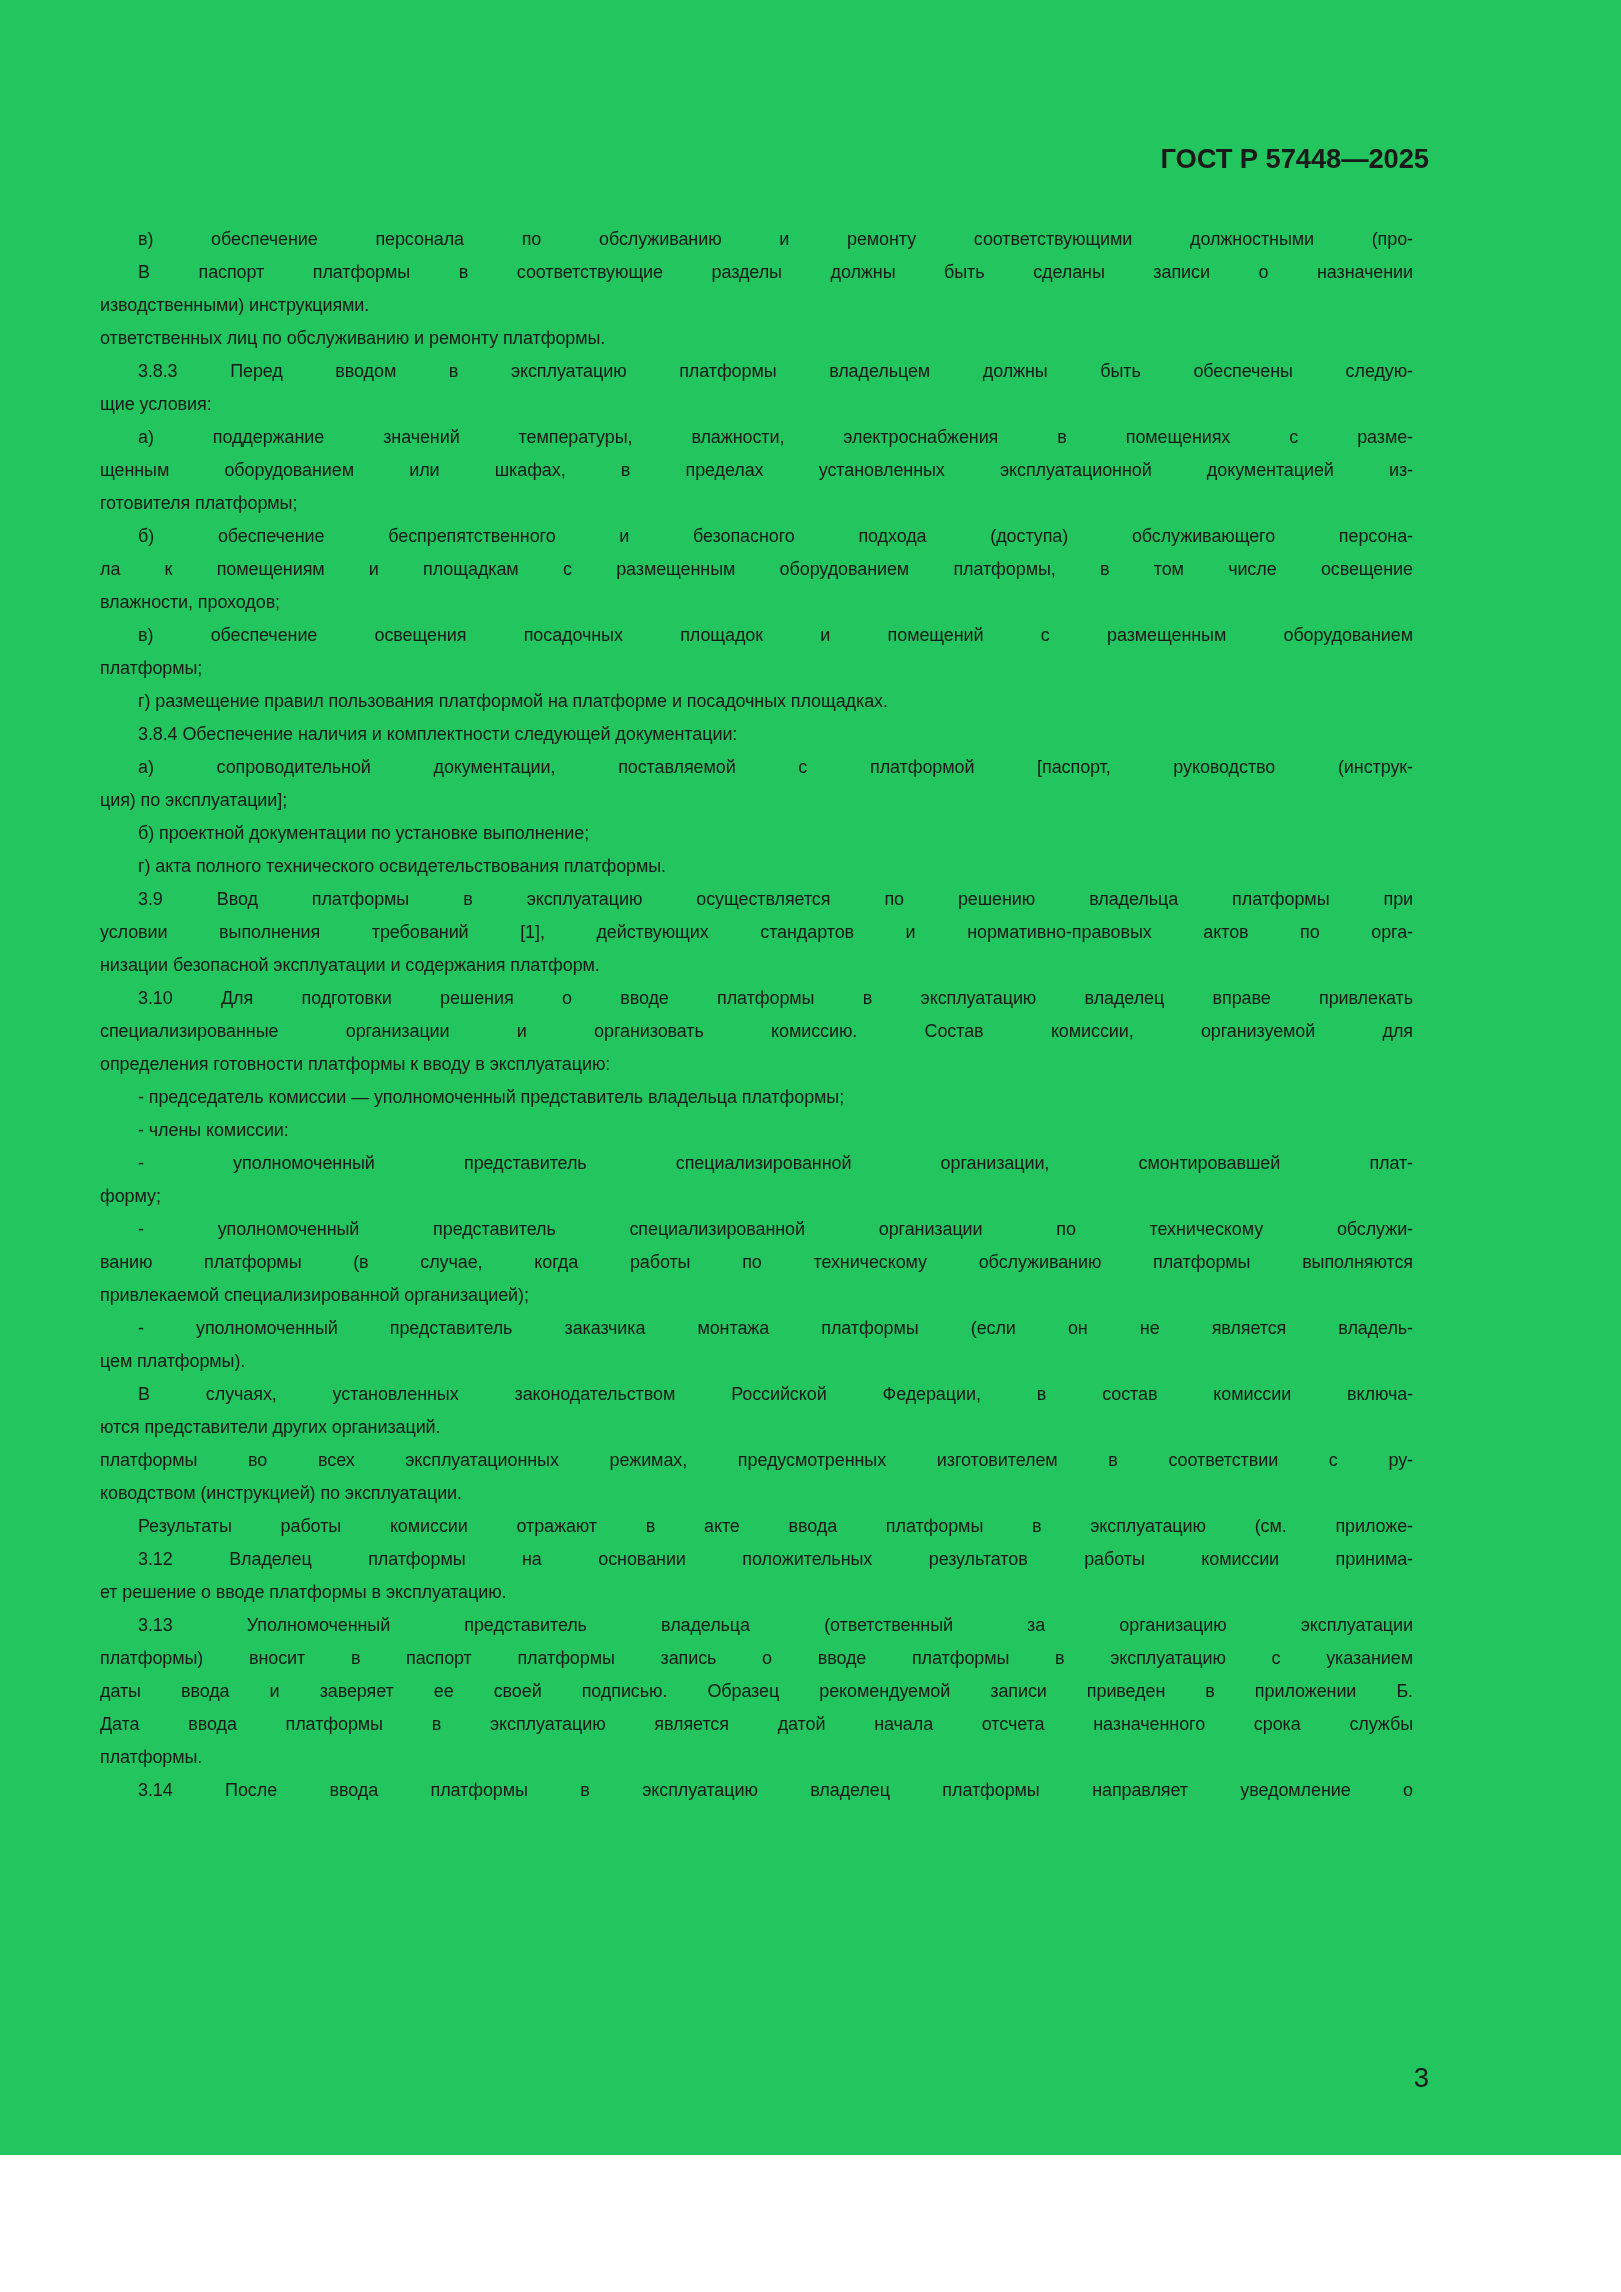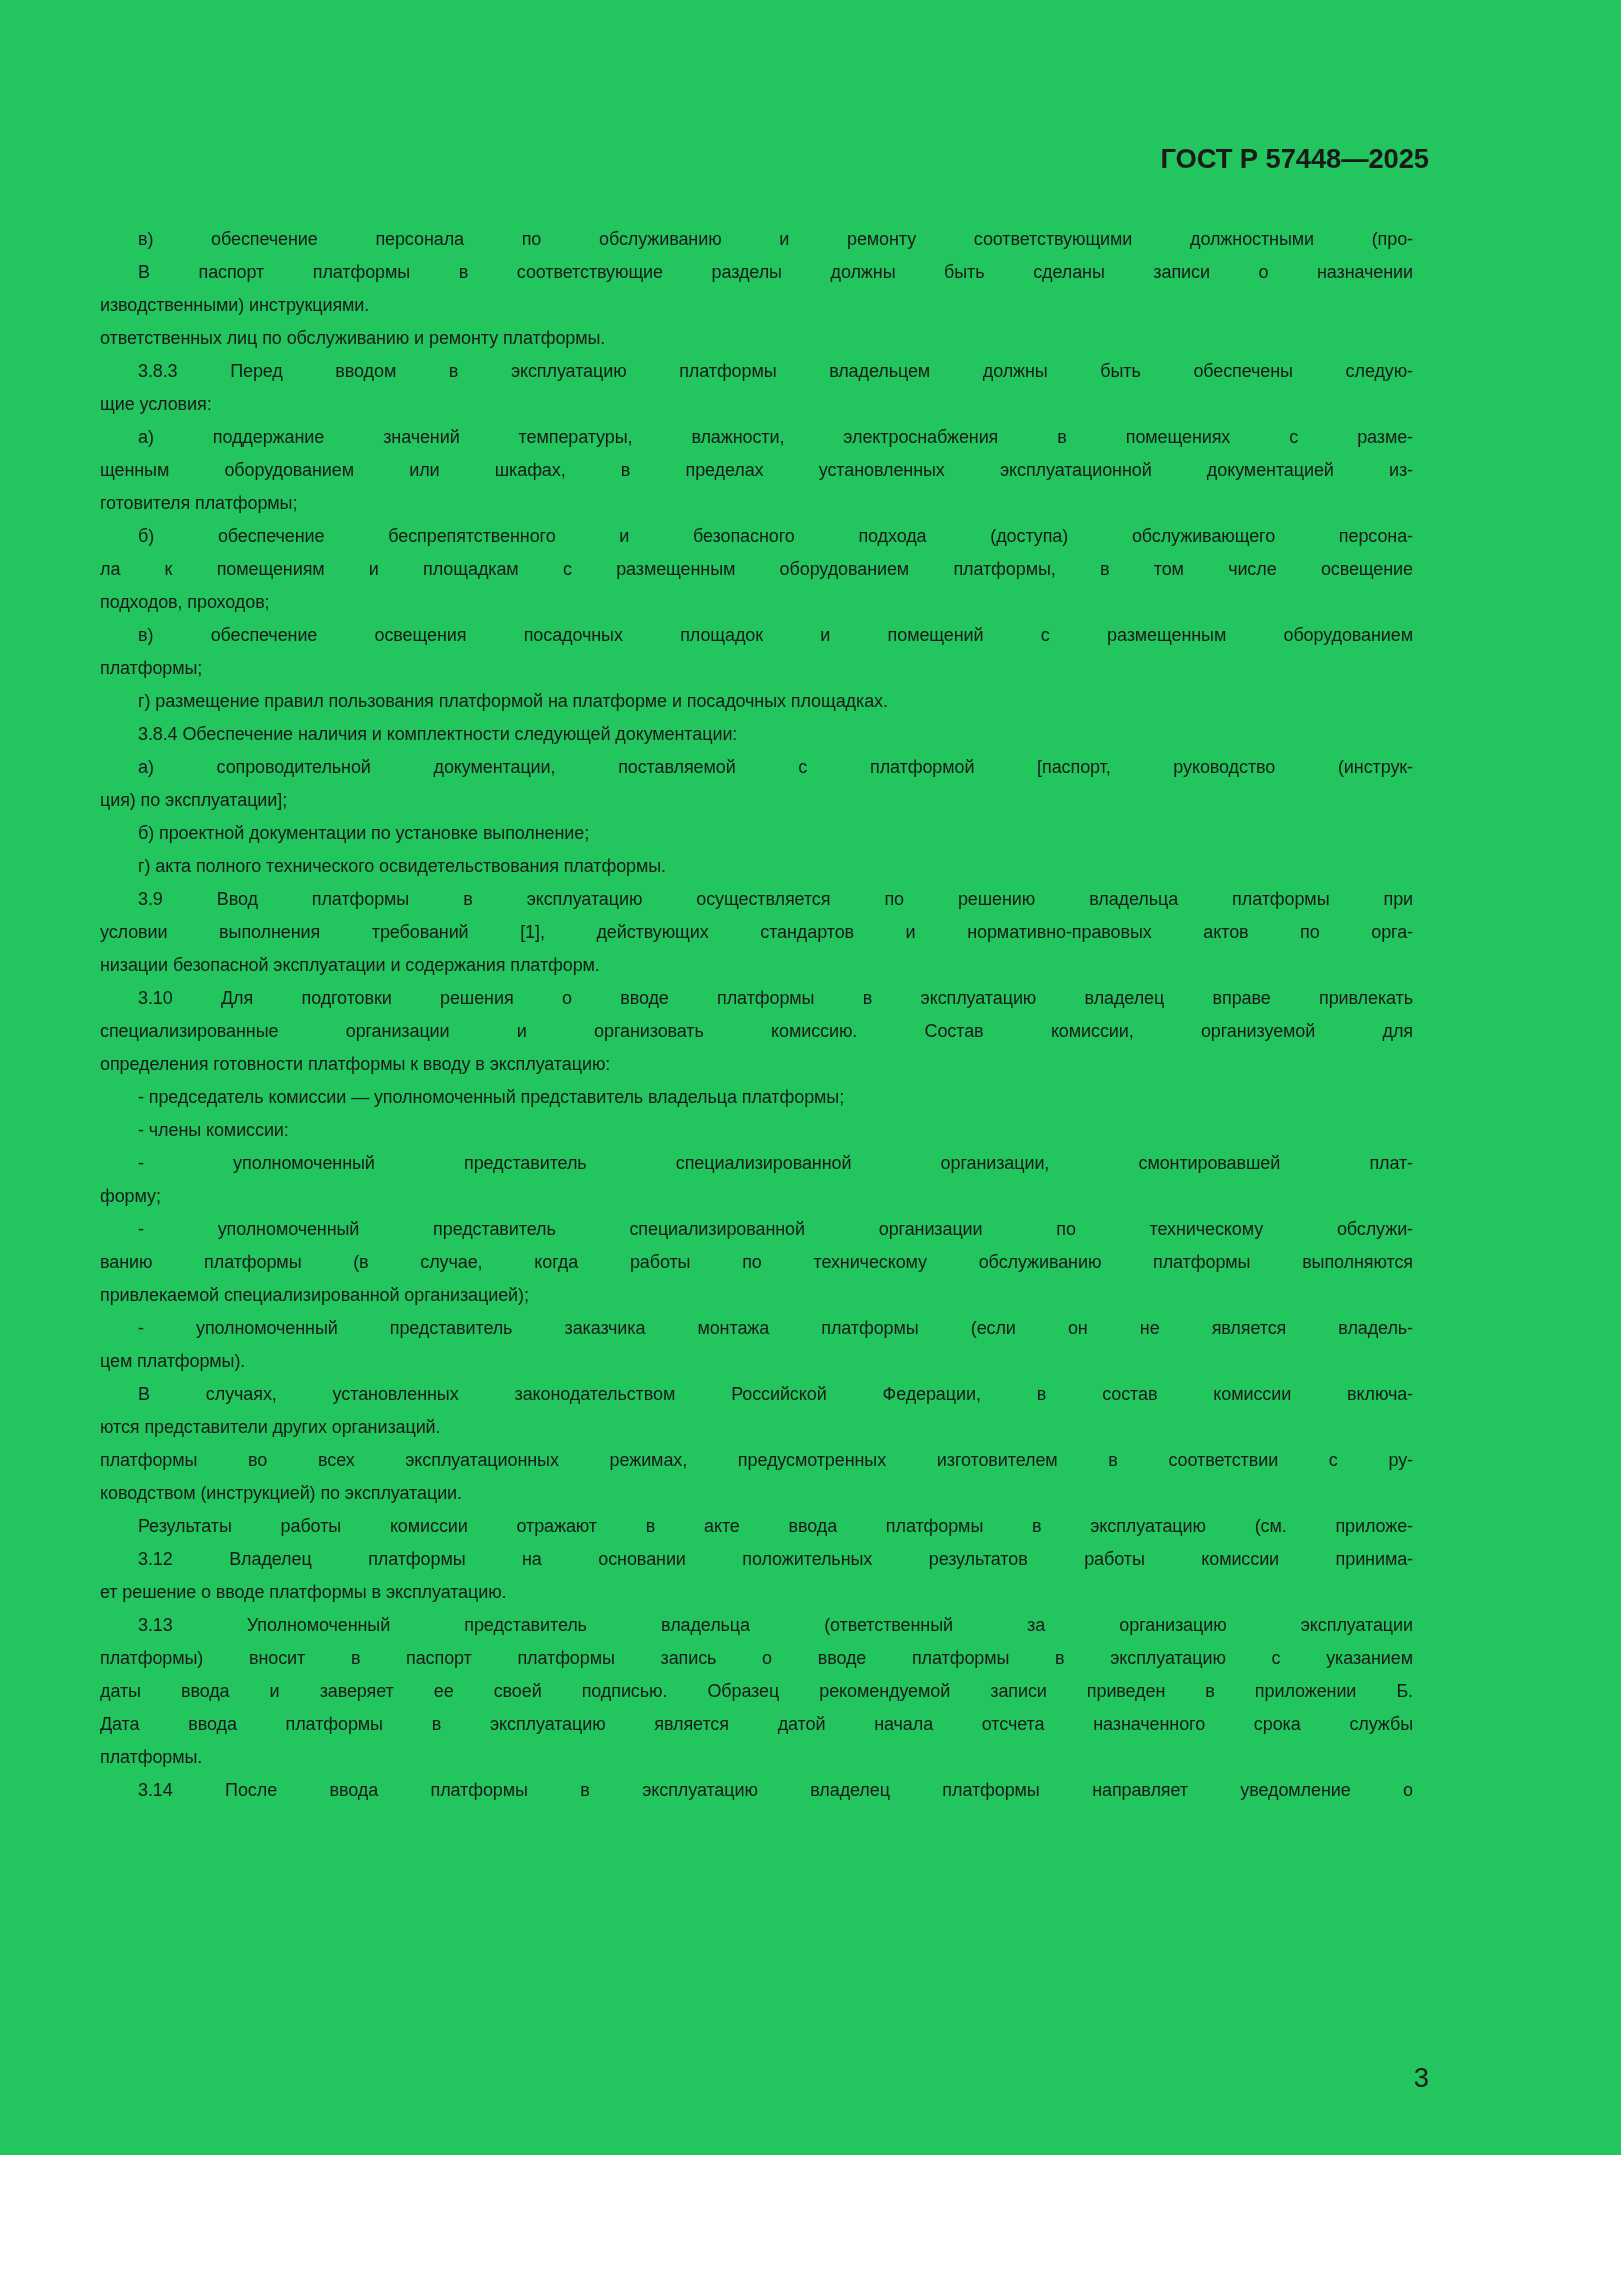--- a/index.html
+++ b/index.html
@@ -68,21 +68,21 @@
       <div class="line para-first">В паспорт платформы в соответствующие разделы должны быть сделаны записи о назначении</div>
       <div class="line para-last">изводственными) инструкциями.</div>
       <div class="line para-last">ответственных лиц по обслуживанию и ремонту платформы.</div>
       <div class="line para-first">3.8.3 Перед вводом в эксплуатацию платформы владельцем должны быть обеспечены следую-</div>
       <div class="line para-last">щие условия:</div>
       <div class="line para-first">а) поддержание значений температуры, влажности, электроснабжения в помещениях с разме-</div>
       <div class="line">щенным оборудованием или шкафах, в пределах установленных эксплуатационной документацией из-</div>
       <div class="line para-last">готовителя платформы;</div>
       <div class="line para-first">б) обеспечение беспрепятственного и безопасного подхода (доступа) обслуживающего персона-</div>
       <div class="line">ла к помещениям и площадкам с размещенным оборудованием платформы, в том числе освещение</div>
-      <div class="line para-last">подходов, проходов;</div>
+      <div class="line para-last">влажности, проходов;</div>
       <div class="line para-first">в) обеспечение освещения посадочных площадок и помещений с размещенным оборудованием</div>
       <div class="line para-last">платформы;</div>
       <div class="line para-first para-last">г) размещение правил пользования платформой на платформе и посадочных площадках.</div>
       <div class="line para-first para-last">3.8.4 Обеспечение наличия и комплектности следующей документации:</div>
       <div class="line para-first">а) сопроводительной документации, поставляемой с платформой [паспорт, руководство (инструк-</div>
       <div class="line para-last">ция) по эксплуатации];</div>
       <div class="line para-first para-last">б) проектной документации по установке выполнение;</div>
       <div class="line para-first para-last">г) акта полного технического освидетельствования платформы.</div>
       <div class="line para-first">3.9 Ввод платформы в эксплуатацию осуществляется по решению владельца платформы при</div>
       <div class="line">условии выполнения требований [1], действующих стандартов и нормативно-правовых актов по орга-</div>

